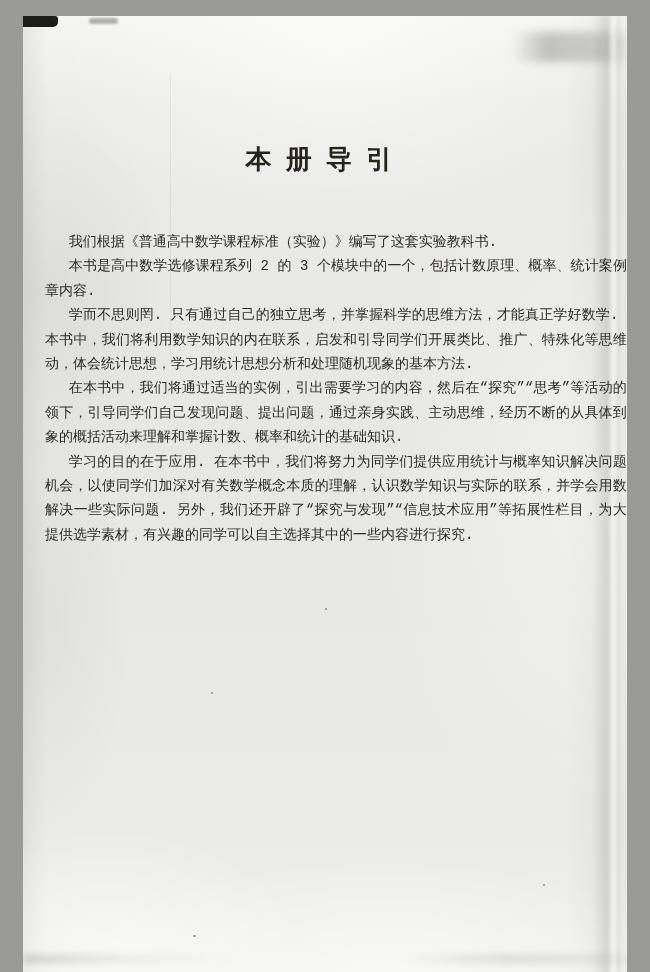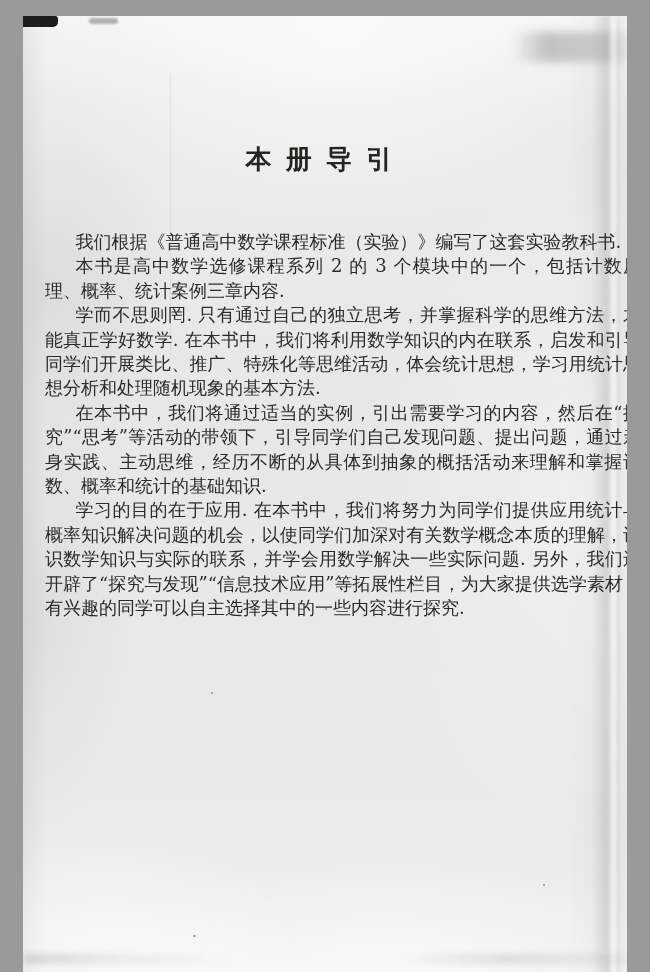--- a/index.html
+++ b/index.html
@@ -85,25 +85,26 @@
     text-align: center;
     transform: translateX(-17px);
     font-size: 26px;
     line-height: 34px;
     font-weight: bold;
     letter-spacing: 0.55em;
     color: #26241f;
   }
   .body-text {
     margin-top: 54px;
-    font-size: 18px;
+    font-size: 14px;
     line-height: 24.4px;
     color: #2d2b29;
     text-align: justify;
     text-justify: inter-ideograph;
+    font-family: Liberation Mono, monospace;
   }
   .body-text p {
     margin: 0;
     padding: 0;
     text-indent: 1.7em;
   }
 </style>
 </head>
 <body>
 

